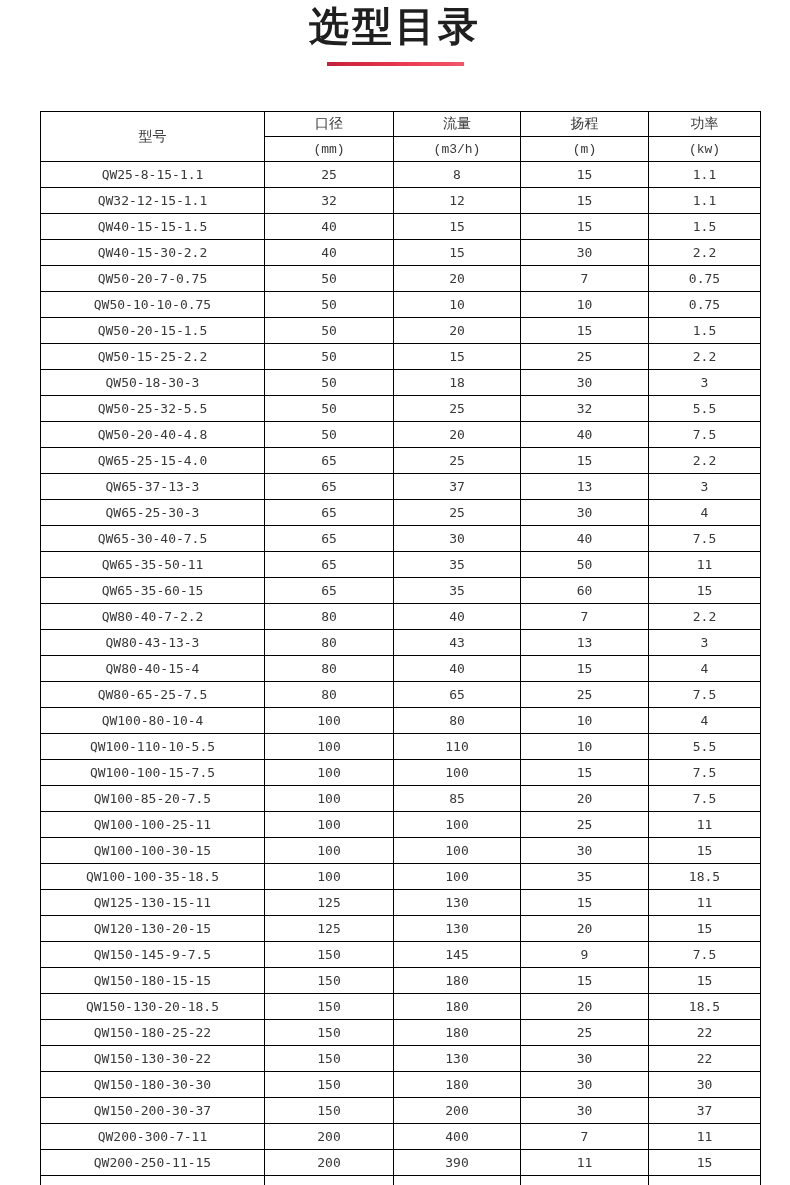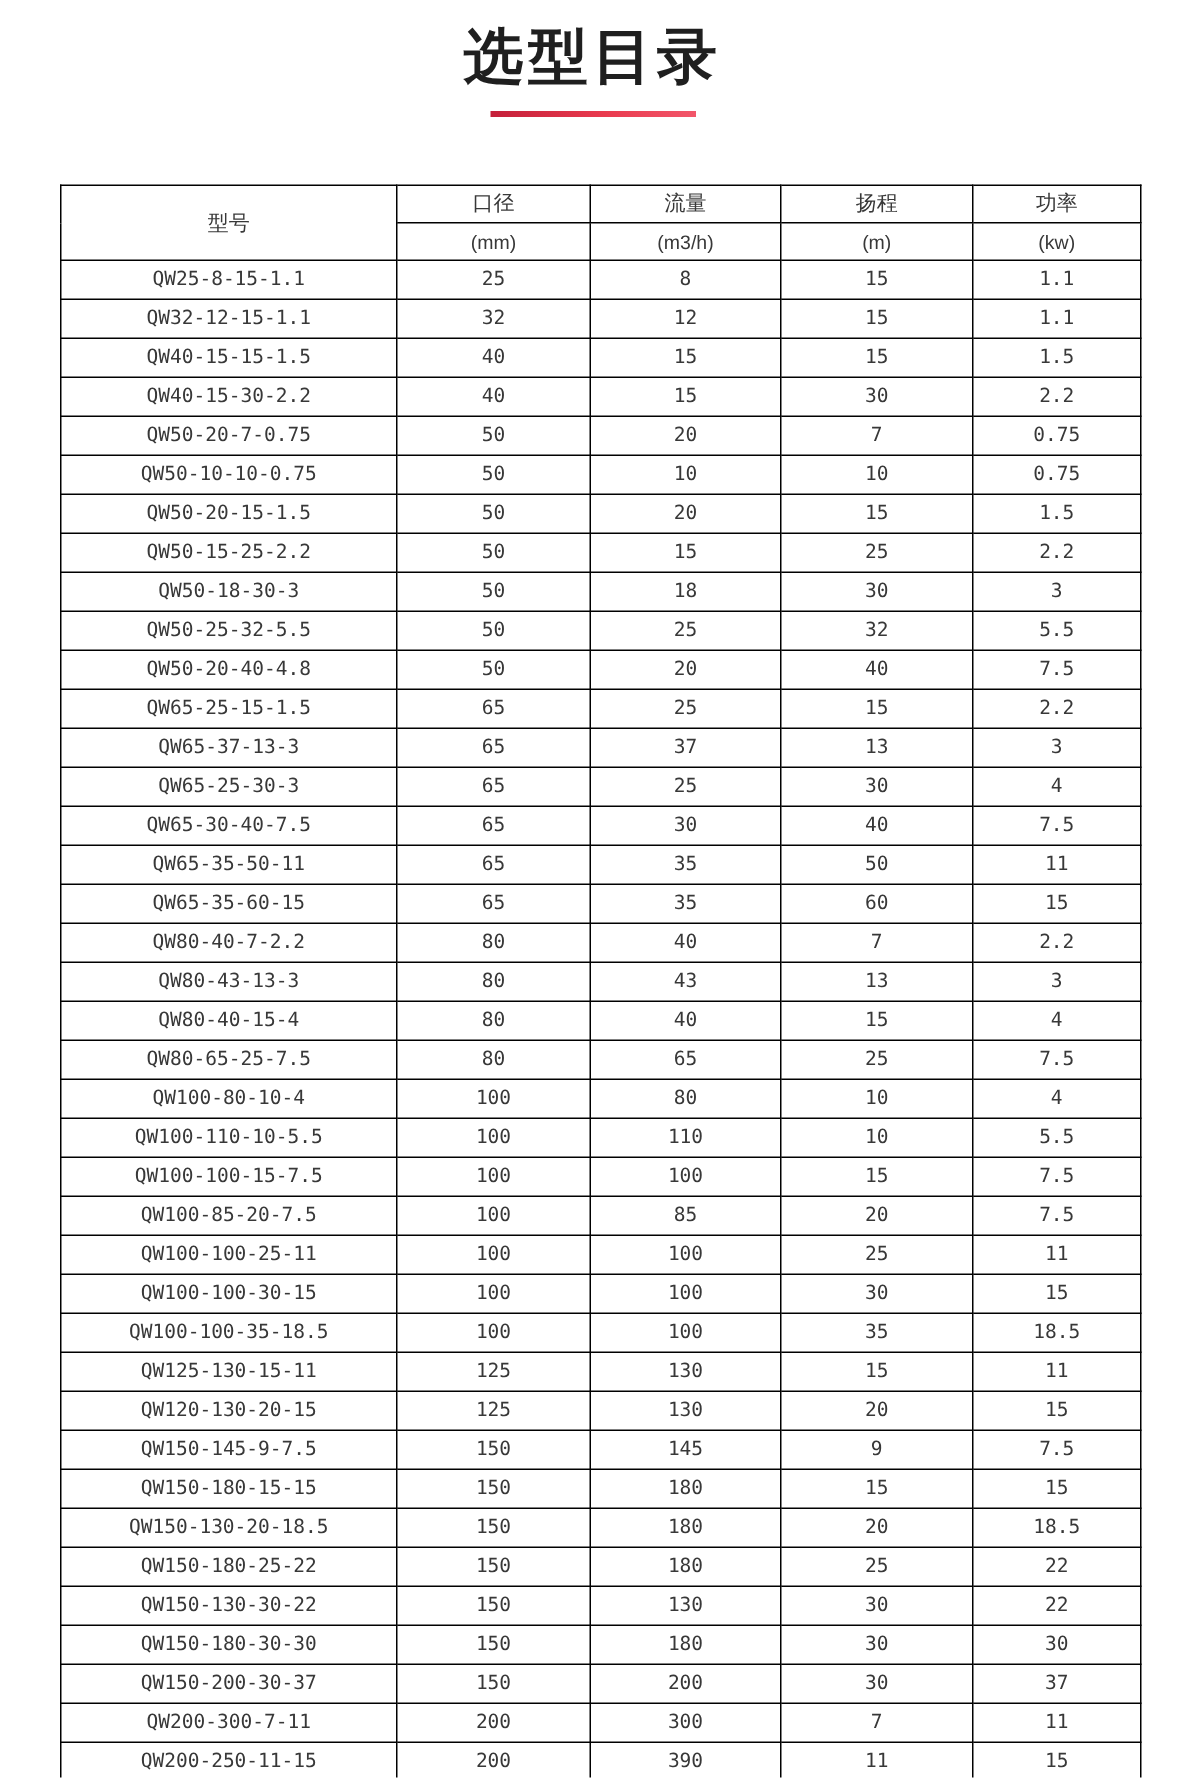--- a/index.html
+++ b/index.html
@@ -14,21 +14,21 @@
     font-family: "DejaVu Sans Mono", "Liberation Mono", monospace;
   }
   .page {
     width: 790px;
     height: 1185px;
     position: relative;
     background: #ffffff;
   }
   .page-title {
     margin: 0;
-    padding-top: 12px;
+    padding-top: 0;
     height: 52px;
     line-height: 52px;
     text-align: center;
     font-family: "DejaVu Sans", "Liberation Sans", sans-serif;
     font-size: 40px;
     font-weight: bold;
     letter-spacing: 3px;
     color: #1f1f1f;
   }
   .title-underline {
@@ -53,21 +53,21 @@
     overflow: hidden;
     white-space: nowrap;
   }
   table.catalog thead th {
     font-weight: normal;
     font-size: 14px;
     height: 24px;
     font-family: "DejaVu Sans", "Liberation Sans", sans-serif;
   }
   table.catalog thead th.unit-cell {
-    font-family: Liberation Sans, sans-serif;
+    font-family: Liberation Mono, monospace;
     font-size: 13px;
   }
   table.catalog tbody td {
     font-size: 13px;
     height: 25px;
     font-family: "DejaVu Sans Mono", "Liberation Mono", monospace;
   }
   col.c-model  { width: 224px; }
   col.c-diam   { width: 129px; }
   col.c-flow   { width: 127px; }
@@ -178,21 +178,21 @@
           <td>5.5</td>
         </tr>
         <tr>
           <td>QW50-20-40-4.8</td>
           <td>50</td>
           <td>20</td>
           <td>40</td>
           <td>7.5</td>
         </tr>
         <tr>
-          <td>QW65-25-15-1.5</td>
+          <td>QW65-25-15-4.0</td>
           <td>65</td>
           <td>25</td>
           <td>15</td>
           <td>2.2</td>
         </tr>
         <tr>
           <td>QW65-37-13-3</td>
           <td>65</td>
           <td>37</td>
           <td>13</td>
@@ -362,21 +362,21 @@
         <tr>
           <td>QW150-200-30-37</td>
           <td>150</td>
           <td>200</td>
           <td>30</td>
           <td>37</td>
         </tr>
         <tr>
           <td>QW200-300-7-11</td>
           <td>200</td>
-          <td>300</td>
+          <td>400</td>
           <td>7</td>
           <td>11</td>
         </tr>
         <tr>
           <td>QW200-250-11-15</td>
           <td>200</td>
           <td>390</td>
           <td>11</td>
           <td>15</td>
         </tr>

